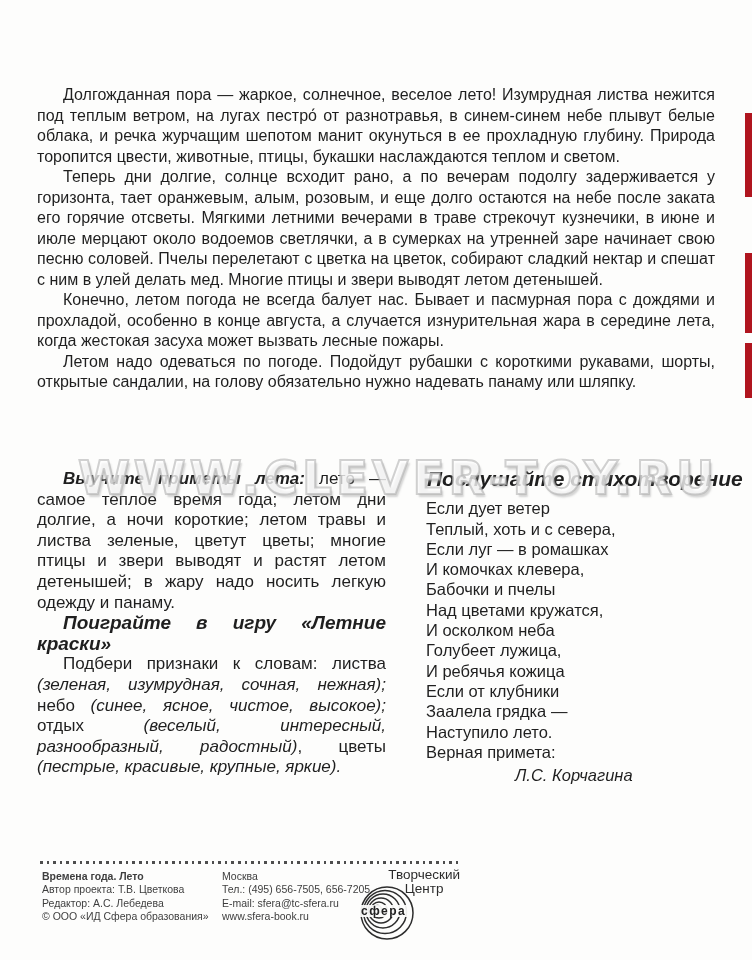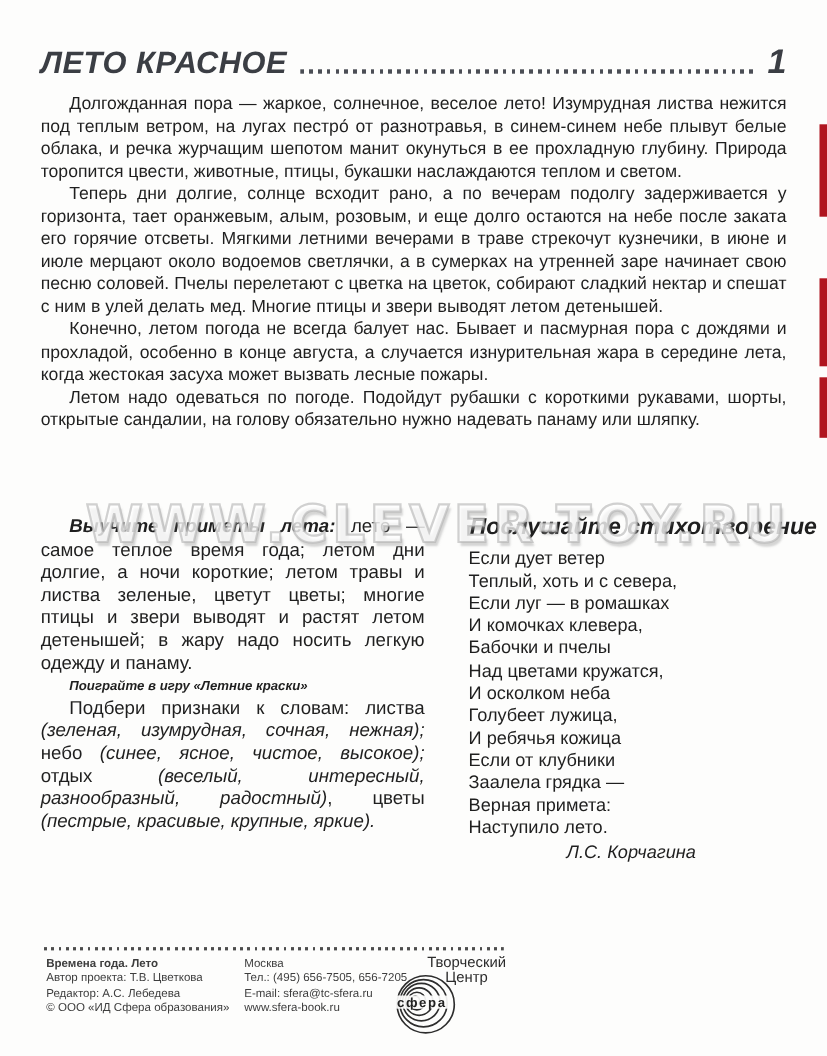--- a/index.html
+++ b/index.html
@@ -49,21 +49,21 @@
   
   .col-left{
     position:absolute;left:37px;top:469px;width:349px;
     font-size:17px;line-height:20.6px;text-align:justify;
     hyphens:auto;-webkit-hyphens:auto;
   }
   .col-left p{margin:0;text-indent:26px;}
   .lead{font-weight:bold;font-style:italic;}
   .game-heading{
     margin:25px 0 1px 0;text-indent:0;
-    font-weight:bold;font-style:italic;font-size:12px;
+    font-weight:bold;font-style:italic;font-size:19px;
   }
   .col-right{
     position:absolute;left:426px;top:469px;width:300px;
     font-size:16.5px;line-height:20.3px;
   }
   .poem-heading{
     margin:0 0 9px 1px;font-weight:bold;font-style:italic;font-size:21px;
     white-space:nowrap;
   }
   .poem-line{white-space:nowrap;}
@@ -84,25 +84,20 @@
   .edge-mark{position:absolute;right:0;width:7px;background:#b0151f;z-index:6;}
   .edge-mark.m1{top:113px;height:84px;}
   .edge-mark.m2{top:253px;height:80px;}
   .edge-mark.m3{top:343px;height:55px;}
 </style>
 </head>
 <body>
 
 <div class="page">
 
-  <div class="header">
-    <h1 class="page-title">ЛЕТО КРАСНОЕ</h1>
-    <div class="title-dots"></div>
-    <div class="page-number">1</div>
-  </div>
 
   <div class="body-text">
     <p>Долгожданная пора — жаркое, солнечное, веселое лето! Изумрудная листва нежится под теплым ветром, на лугах пестро́ от разнотравья, в синем-синем небе плывут белые облака, и речка журчащим шепотом манит окунуться в ее прохладную глубину. Природа торопится цвести, животные, птицы, букашки наслаждаются теплом и светом.</p>
     <p>Теперь дни долгие, солнце всходит рано, а по вечерам подолгу задерживается у горизонта, тает оранжевым, алым, розовым, и еще долго остаются на небе после заката его горячие отсветы. Мягкими летними вечерами в траве стрекочут кузнечики, в июне и июле мерцают около водоемов светлячки, а в сумерках на утренней заре начинает свою песню соловей. Пчелы перелетают с цветка на цветок, собирают сладкий нектар и спешат с ним в улей делать мед. Многие птицы и звери выводят летом детенышей.</p>
     <p>Конечно, летом погода не всегда балует нас. Бывает и пасмурная пора с дождями и прохладой, особенно в конце августа, а случается изнурительная жара в середине лета, когда жестокая засуха может вызвать лесные пожары.</p>
     <p>Летом надо одеваться по погоде. Подойдут рубашки с короткими рукавами, шорты, открытые сандалии, на голову обязательно нужно надевать панаму или шляпку.</p>
   </div>
 
   <div class="watermark">WWW.CLEVER-TOY.RU</div>
 
@@ -118,22 +113,22 @@
     <div class="poem-line">Теплый, хоть и с севера,</div>
     <div class="poem-line">Если луг — в ромашках</div>
     <div class="poem-line">И комочках клевера,</div>
     <div class="poem-line">Бабочки и пчелы</div>
     <div class="poem-line">Над цветами кружатся,</div>
     <div class="poem-line">И осколком неба</div>
     <div class="poem-line">Голубеет лужица,</div>
     <div class="poem-line">И ребячья кожица</div>
     <div class="poem-line">Если от клубники</div>
     <div class="poem-line">Заалела грядка —</div>
+    <div class="poem-line">Наступило лето.</div>
     <div class="poem-line">Верная примета:</div>
-    <div class="poem-line">Наступило лето.</div>
     <div class="poem-author">Л.С. Корчагина</div>
   </div>
 
   <div class="footer-rule"></div>
   <div class="footer">
     <div class="footer-col-left">
       <div class="footer-title">Времена года. Лето</div>
       <div>Автор проекта: Т.В. Цветкова</div>
       <div>Редактор: А.С. Лебедева</div>
       <div>© ООО «ИД Сфера образования»</div>

